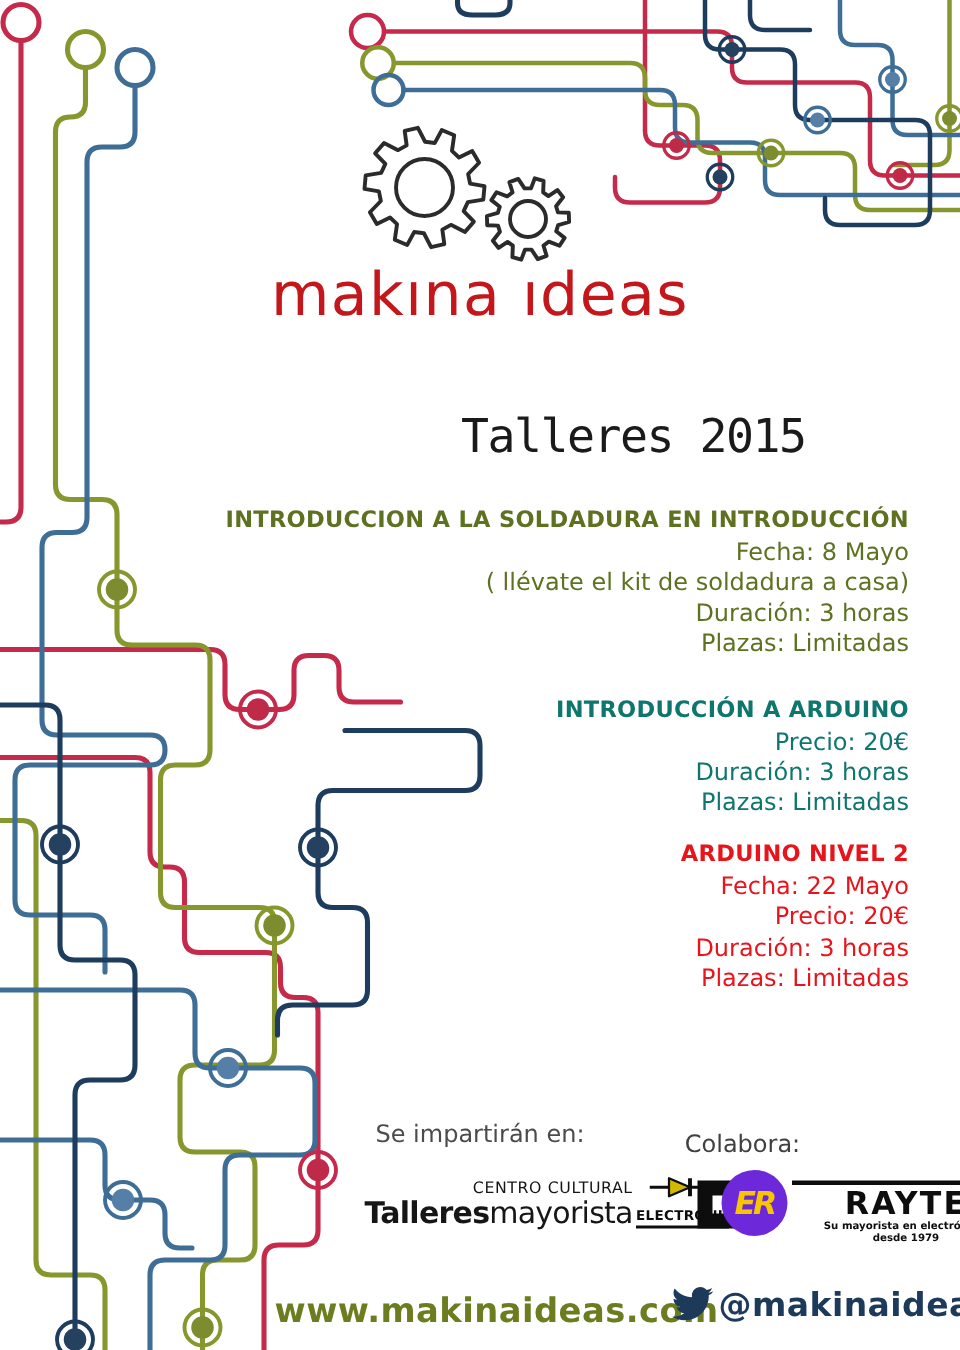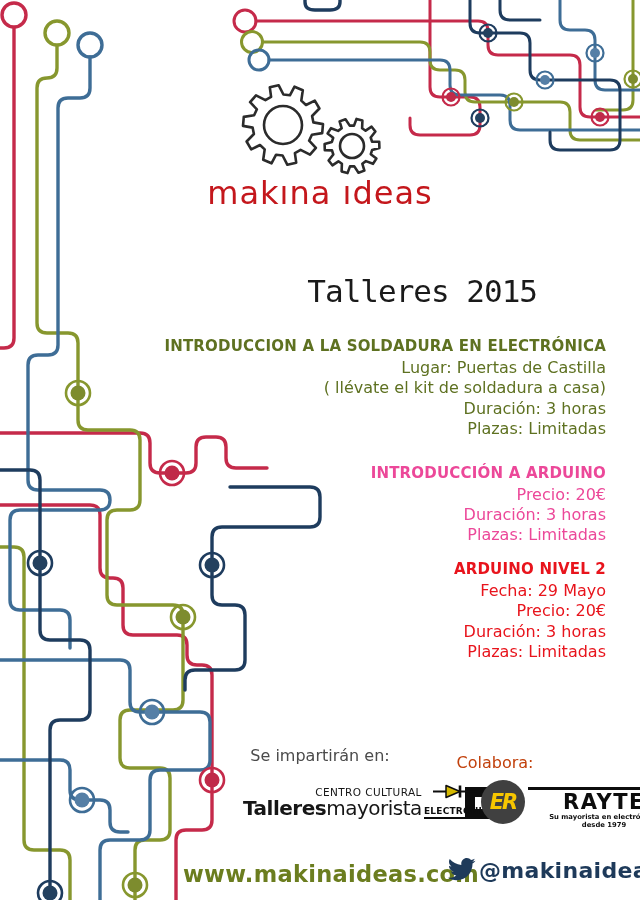--- a/index.html
+++ b/index.html
@@ -1,52 +1,52 @@
 <!DOCTYPE html>
 <html><head>
 <meta charset="utf-8">
 <style>
   html,body{margin:0;padding:0;background:#fff;}
   .poster{position:relative;width:640px;height:900px;background:#fff;overflow:hidden;
           font-family:"DejaVu Sans","Liberation Sans",sans-serif;}
   .circuit{position:absolute;left:0;top:0;width:640px;height:900px;}
 
   .brand{position:absolute;left:120px;top:174px;width:400px;text-align:center;
-         font-size:32px;letter-spacing:1px;color:#c4171c;}
+         font-size:40px;letter-spacing:1px;color:#c4171c;}
   .tagline{position:absolute;right:103px;top:228px;
            font-family:"DejaVu Sans Mono","Liberation Mono",monospace;
            font-size:31px;letter-spacing:-1px;color:#1a1a1a;margin-top:45px;}
 
   .workshops{position:absolute;top:337px;right:34px;text-align:right;}
   .workshop .w-title{font-weight:bold;font-size:15px;letter-spacing:.2px;margin-bottom:3px;}
   .workshop .w-line{font-size:16px;line-height:20.4px;}
   .w-olive{color:#5e7121;}
-  .w-navy{color:#ec4899;margin-top:24px;}
+  .w-navy{color:#0f766e;margin-top:24px;}
   .w-red{color:#e8141c;margin-top:14px;}
 
   .label-impartiran{position:absolute;left:230px;top:746px;width:180px;text-align:center;
                     font-size:16px;color:#4b4b4b;}
   .label-colabora{position:absolute;left:425px;top:753px;width:140px;text-align:center;
-                  font-size:16px;color:#c2410c;}
+                  font-size:16px;color:#404040;}
 
   .centro{position:absolute;left:243px;top:786px;display:flex;align-items:center;gap:37px;}
   .centro-text{text-align:right;color:#161616;}
   .centro-line1{font-size:10.5px;letter-spacing:.4px;font-weight:500;}
   .centro-line2{font-size:20px;letter-spacing:-.5px;line-height:21px;}
   .centro-line2 .b{font-weight:bold;}
   .centro-square{width:32px;height:32px;background:#0d0d0d;margin-left:6px;
                  display:flex;align-items:center;justify-content:center;}
   .centro-square .inner{width:12px;height:12px;background:#fff;}
 
   .elec{position:absolute;left:424px;top:784px;width:62px;text-align:center;}
   .elec-label{margin-top:3px;font-size:9px;font-weight:900;color:#0d0d0d;
               border-bottom:2.5px solid #0d0d0d;padding-bottom:1px;letter-spacing:.2px;}
 
   .rayte{position:absolute;left:481px;top:780px;display:flex;}
-  .rayte-badge{width:44px;height:44px;border-radius:50%;background:#404040;color:#f7c600;
+  .rayte-badge{width:44px;height:44px;border-radius:50%;background:#6d28d9;color:#f7c600;
                font-weight:900;font-style:italic;font-size:21px;letter-spacing:-2px;
                text-align:center;line-height:44px;flex:none;}
   .rayte-right{margin-left:3px;margin-top:7px;width:152px;border-top:3px solid #0d0d0d;
                padding-top:1px;text-align:center;color:#0d0d0d;}
   .rayte-name{font-size:21px;font-weight:900;letter-spacing:1.5px;line-height:22px;}
   .rayte-tag{font-size:6.8px;font-weight:bold;line-height:8px;}
 
   .site{position:absolute;left:183px;top:861px;font-size:22.5px;font-weight:bold;
         letter-spacing:.3px;color:#6b7d1f;}
   .tw{position:absolute;left:446px;top:858px;display:flex;align-items:center;
@@ -155,35 +155,35 @@
       <circle cx="283" cy="125" r="19" fill="none"></circle>
       <circle cx="352" cy="146" r="12" fill="none"></circle>
     </g>
   </svg>
 
   <div class="brand">makına ıdeas</div>
   <div class="tagline">Talleres 2015</div>
 
   <div class="workshops">
     <div class="workshop w-olive">
-      <div class="w-title">INTRODUCCION A LA SOLDADURA EN ELECTRÓNICA</div>
-      <div class="w-line">Lugar: Puertas de Castilla</div>
+      <div class="w-title">INTRODUCCION A LA SOLDADURA EN INTRODUCCIÓN</div>
+      <div class="w-line">Fecha: 8 Mayo</div>
       <div class="w-line">( llévate el kit de soldadura a casa)</div>
       <div class="w-line">Duración: 3 horas</div>
       <div class="w-line">Plazas: Limitadas</div>
     </div>
     <div class="workshop w-navy">
       <div class="w-title">INTRODUCCIÓN A ARDUINO</div>
       <div class="w-line">Precio: 20€</div>
       <div class="w-line">Duración: 3 horas</div>
       <div class="w-line">Plazas: Limitadas</div>
     </div>
     <div class="workshop w-red">
       <div class="w-title">ARDUINO NIVEL 2</div>
-      <div class="w-line">Fecha: 29 Mayo</div>
+      <div class="w-line">Fecha: 22 Mayo</div>
       <div class="w-line">Precio: 20€</div>
       <div class="w-line">Duración: 3 horas</div>
       <div class="w-line">Plazas: Limitadas</div>
     </div>
   </div>
 
   <div class="label-impartiran">Se impartirán en:</div>
   <div class="label-colabora">Colabora:</div>
 
   <div class="centro">

